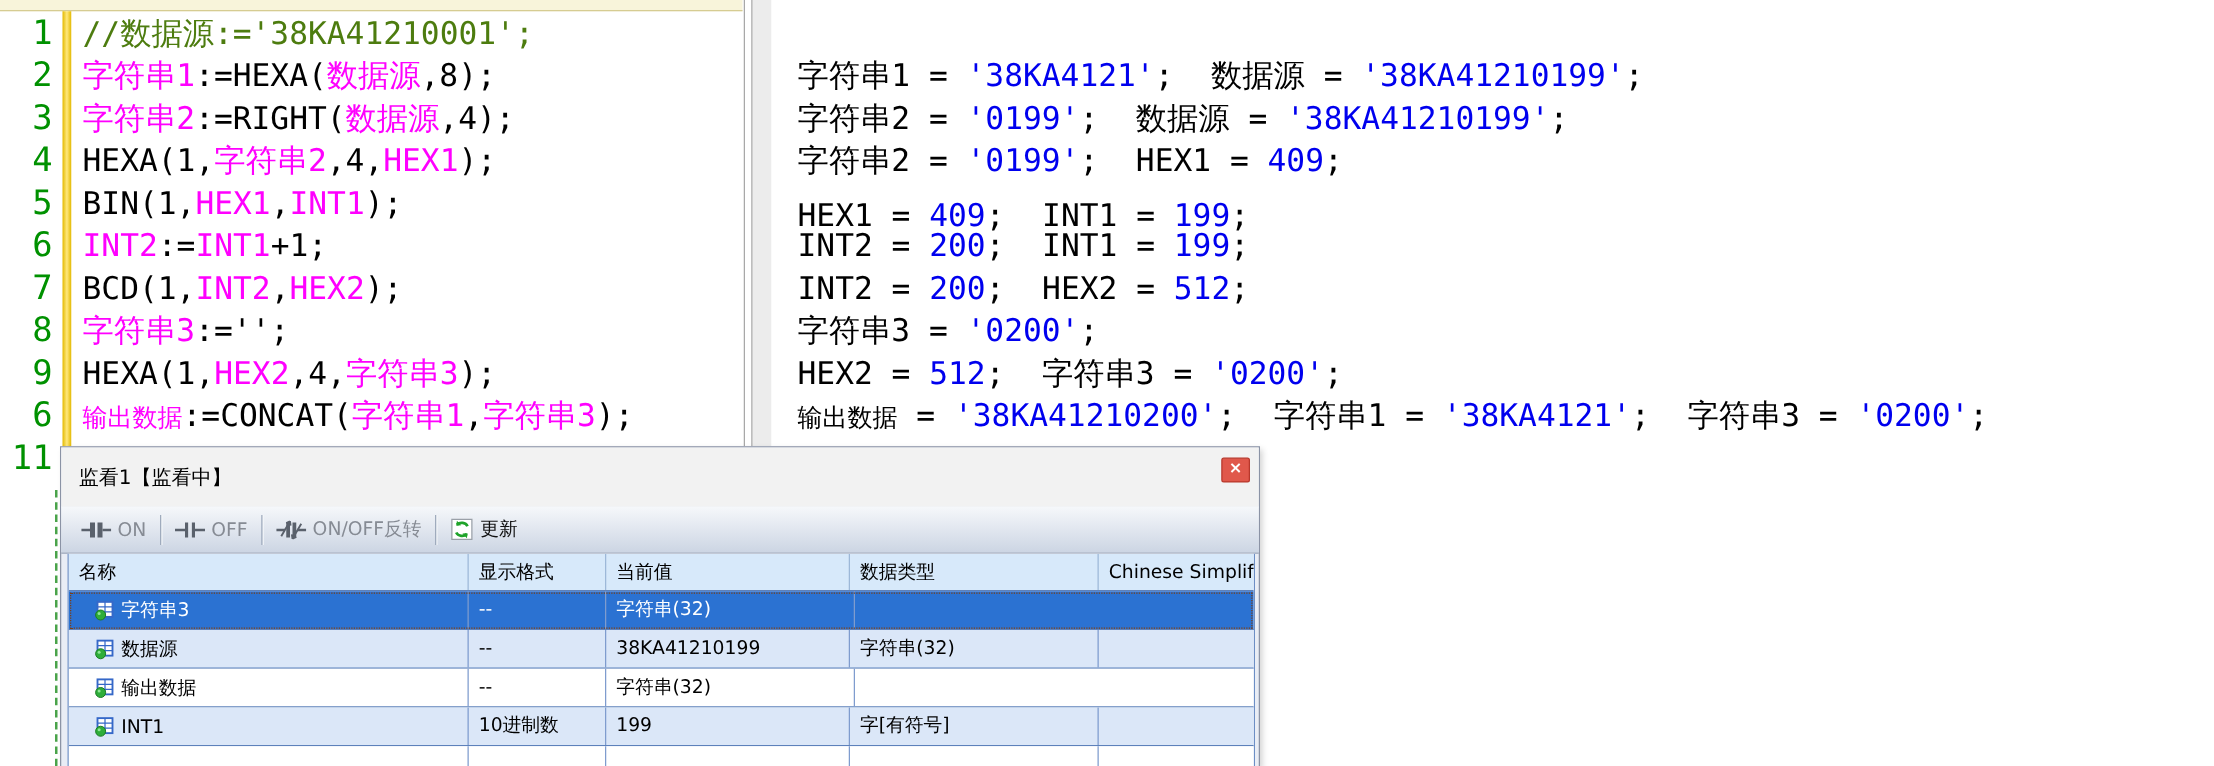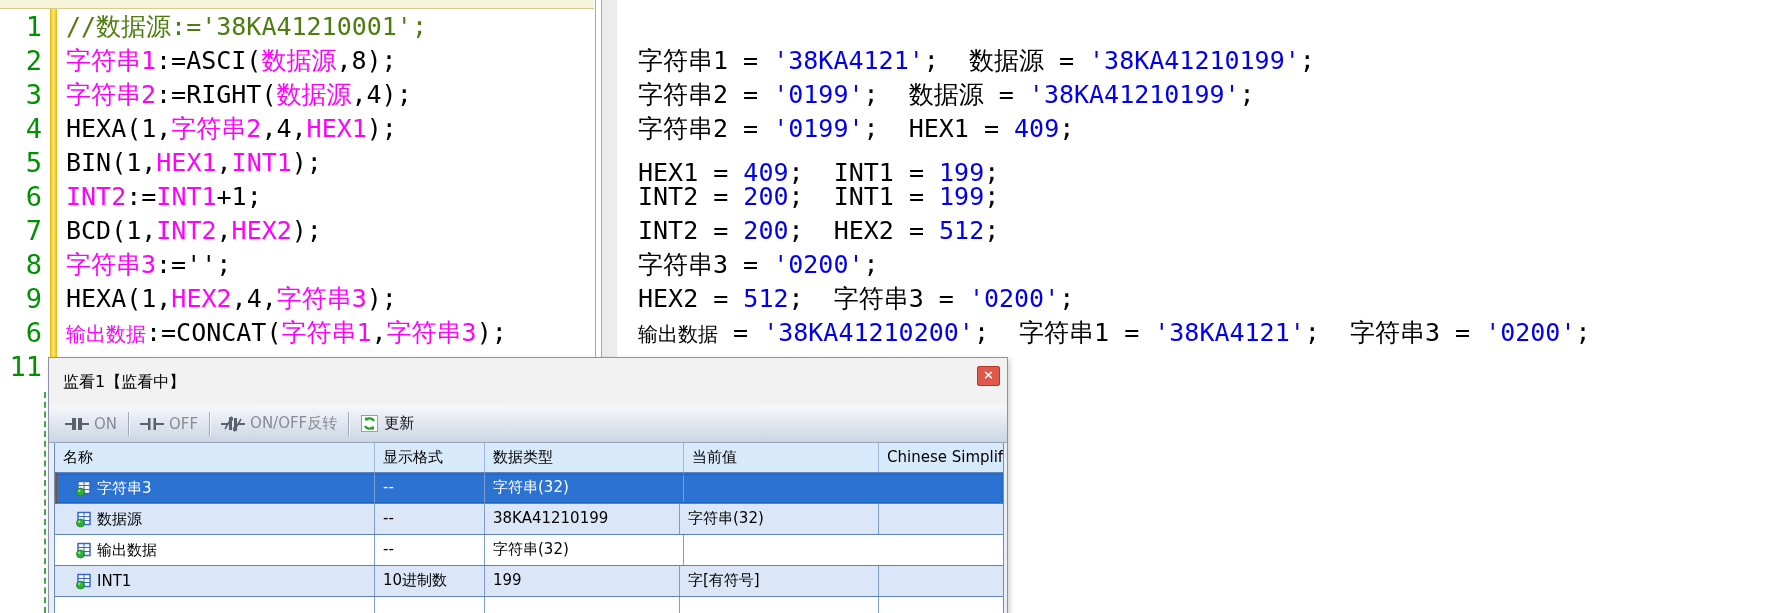--- a/index.html
+++ b/index.html
@@ -85,21 +85,21 @@
       <div class="gutter-num" style="top: 146px;">5</div>
       <div class="gutter-num" style="top: 180px;">6</div>
       <div class="gutter-num" style="top: 214px;">7</div>
       <div class="gutter-num" style="top: 248px;">8</div>
       <div class="gutter-num" style="top: 282px;">9</div>
       <div class="gutter-num" style="top: 316px;">6</div>
       <div class="gutter-num" style="top: 350px;">11</div>
     </div>
   <div id="code-pane">
       <div class="code-line" style="top: 10px;"><span class="tok-c">//数据源:='38KA41210001';</span></div>
-      <div class="code-line" style="top: 44px;"><span class="tok-i">字符串1</span><span class="tok-k">:=ASCI(</span><span class="tok-i">数据源</span><span class="tok-k">,8);</span></div>
+      <div class="code-line" style="top: 44px;"><span class="tok-i">字符串1</span><span class="tok-k">:=HEXA(</span><span class="tok-i">数据源</span><span class="tok-k">,8);</span></div>
       <div class="code-line" style="top: 78px;"><span class="tok-i">字符串2</span><span class="tok-k">:=RIGHT(</span><span class="tok-i">数据源</span><span class="tok-k">,4);</span></div>
       <div class="code-line" style="top: 112px;"><span class="tok-k">HEXA(1,</span><span class="tok-i">字符串2</span><span class="tok-k">,4,</span><span class="tok-i">HEX1</span><span class="tok-k">);</span></div>
       <div class="code-line" style="top: 146px;"><span class="tok-k">BIN(1,</span><span class="tok-i">HEX1</span><span class="tok-k">,</span><span class="tok-i">INT1</span><span class="tok-k">);</span></div>
       <div class="code-line" style="top: 180px;"><span class="tok-i">INT2</span><span class="tok-k">:=</span><span class="tok-i">INT1</span><span class="tok-k">+1;</span></div>
       <div class="code-line" style="top: 214px;"><span class="tok-k">BCD(1,</span><span class="tok-i">INT2</span><span class="tok-k">,</span><span class="tok-i">HEX2</span><span class="tok-k">);</span></div>
       <div class="code-line" style="top: 248px;"><span class="tok-i">字符串3</span><span class="tok-k">:='';</span></div>
       <div class="code-line" style="top: 282px;"><span class="tok-k">HEXA(1,</span><span class="tok-i">HEX2</span><span class="tok-k">,4,</span><span class="tok-i">字符串3</span><span class="tok-k">);</span></div>
       <div class="code-line" style="top: 316px;"><span class="tok-is">输出数据</span><span class="tok-k">:=CONCAT(</span><span class="tok-i">字符串1</span><span class="tok-k">,</span><span class="tok-i">字符串3</span><span class="tok-k">);</span></div>
       <div class="code-line" style="top: 350px;"></div>
     </div>
@@ -164,22 +164,22 @@
           <path d="M13.5 16.5 L14 12.5 L10 12.8 Z" fill="#1fa32a"></path>
         </svg>
         <span>更新</span>
       </span>
     </div>
 
     <div class="watch-table">
       <div class="wt-header" id="wt-header">
           <div class="wt-hcell" style="width: 320px;">名称</div>
           <div class="wt-hcell" style="width: 110px;">显示格式</div>
+          <div class="wt-hcell" style="width: 195px;">当前值</div>
           <div class="wt-hcell" style="width: 199px;">数据类型</div>
-          <div class="wt-hcell" style="width: 195px;">当前值</div>
           <div class="wt-hcell">Chinese Simplified/简体中文</div>
         </div>
       <div id="wt-rows">
           <div class="wt-row selected">
             <div class="wt-cell namecell" style="width: 320px;">
               <svg width="17" height="17">
                 <rect x="3" y="1.5" width="12" height="12" fill="#ffffff" stroke="#3568c8" stroke-width="1.5"></rect>
                 <path d="M3 5.5 H15 M3 9.5 H15 M9 1.5 V13.5" stroke="#3568c8" stroke-width="1"></path>
                 <circle cx="5.5" cy="12" r="4" fill="#2fae3a" stroke="#1c7d24" stroke-width="0.8"></circle>
                 <circle cx="4.3" cy="10.8" r="1.2" fill="#8fe694"></circle>

